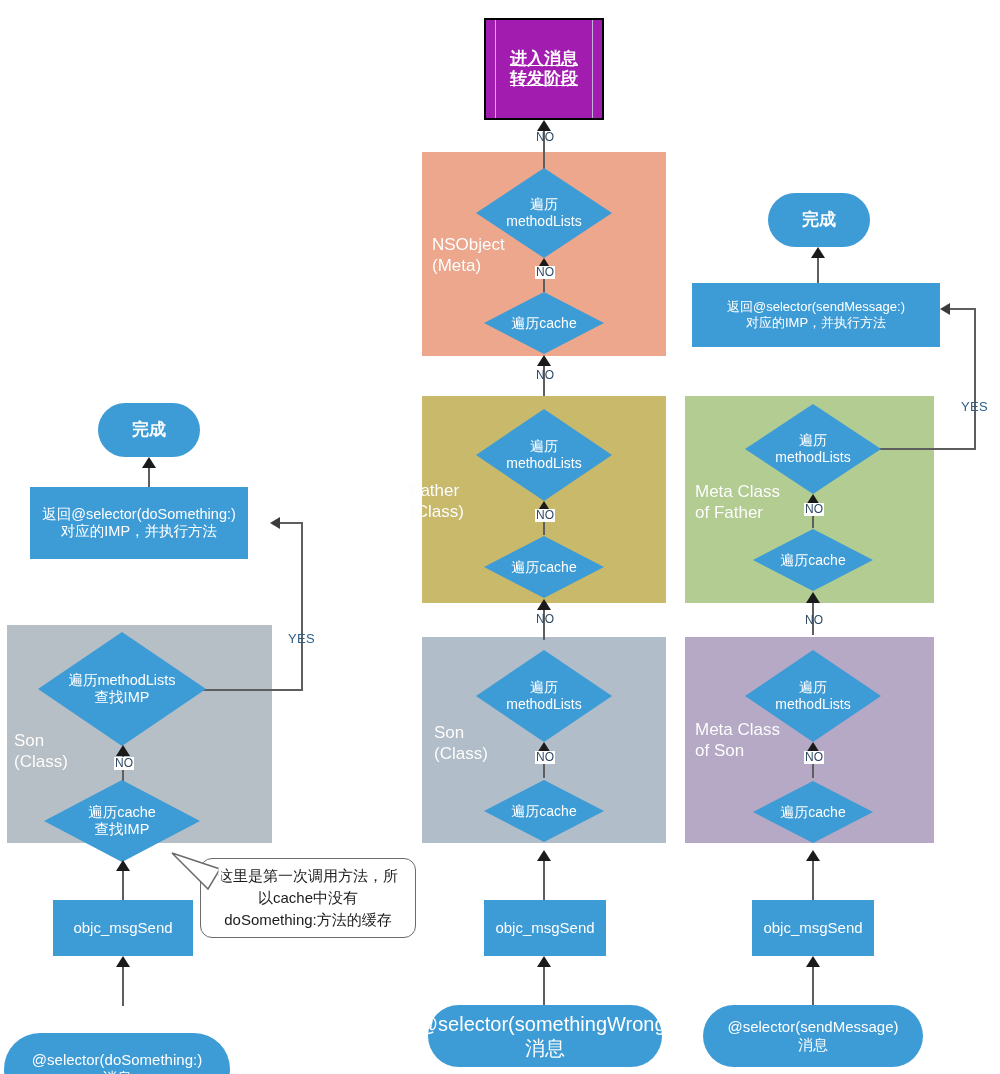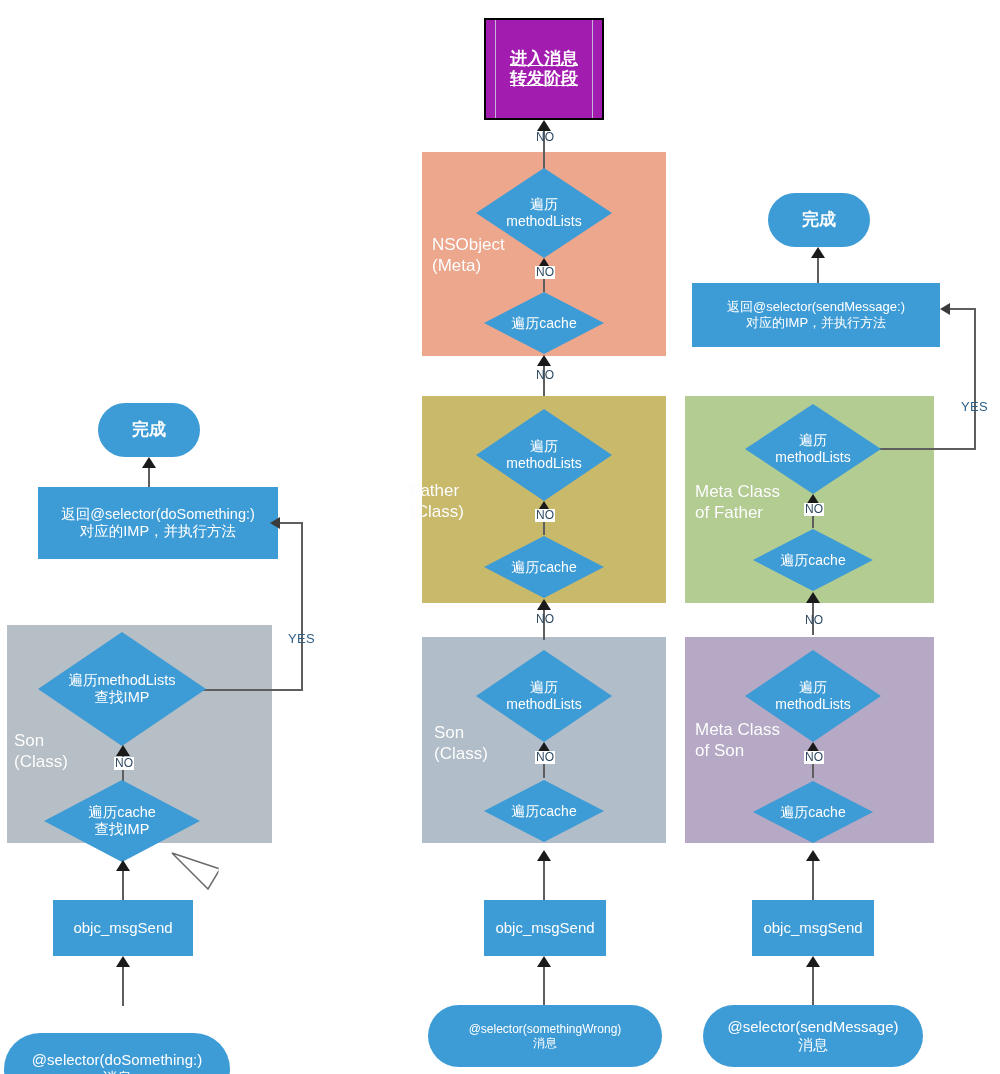--- a/index.html
+++ b/index.html
@@ -188,32 +188,32 @@
   <div class="arrow-up" style="left:537px;top:850px;"></div>
 
   <div class="node rect" style="left:484px;top:900px;width:122px;height:56px;">
     <span class="node-txt" style="font-size:15px;">objc_msgSend</span>
   </div>
 
   <div class="ln vline" style="left:543px;top:966px;height:40px;"></div>
   <div class="arrow-up" style="left:537px;top:956px;"></div>
 
   <div class="node pill" style="left:428px;top:1005px;width:234px;height:62px;">
-    <span class="node-txt" style="font-size:12px;">@selector(somethingWrong)
+    <span class="node-txt" style="font-size:20px;">@selector(somethingWrong)
 消息</span>
   </div>
 
   <div class="node pill" style="left:98px;top:403px;width:102px;height:54px;">
     <span class="node-txt" style="font-size:17px;font-weight:bold;">完成</span>
   </div>
 
   <div class="ln vline" style="left:148px;top:467px;height:40px;"></div>
   <div class="arrow-up" style="left:142px;top:457px;"></div>
 
-  <div class="node rect" style="left:38px;top:487px;width:240px;height:72px;">
+  <div class="node rect" style="left:30px;top:487px;width:218px;height:72px;">
     <span class="node-txt" style="font-size:14.5px;">返回@selector(doSomething:)
 对应的IMP，并执行方法</span>
   </div>
 
   <div class="ln hline" style="left:198px;top:689px;width:105px;"></div>
   <div class="ln vline" style="left:301px;top:522px;height:169px;"></div>
   <div class="ln hline" style="left:280px;top:522px;width:23px;"></div>
   <div class="arrow-left" style="left:270px;top:517px;"></div>
   <div class="yes-label" style="left:288px;top:631px;">YES</div>
 
@@ -239,20 +239,25 @@
   </div>
 
   <div class="ln vline" style="left:122px;top:966px;height:40px;"></div>
   <div class="arrow-up" style="left:116px;top:956px;"></div>
 
   <div class="node pill" style="left:4px;top:1005px;width:226px;height:72px;margin-top:28px;">
     <span class="node-txt" style="font-size:15px;">@selector(doSomething:)
 消息</span>
   </div>
 
+  <div class="callout" style="left:200px;top:858px;width:216px;height:80px;">
+    <span>这里是第一次调用方法，所
+以cache中没有
+doSomething:方法的缓存</span>
+  </div>
   <svg class="callout-tail" style="left:150px;top:845px;width:80px;height:60px;" viewBox="0 0 80 60">
     <path d="M 70 24 L 22 8 L 58 44 Z" fill="#ffffff" stroke="#6b6b6b" stroke-width="1.5"></path>
     <path d="M 70 23 L 70 45" stroke="#ffffff" stroke-width="3"></path>
   </svg>
 
   <div class="node pill" style="left:768px;top:193px;width:102px;height:54px;">
     <span class="node-txt" style="font-size:17px;font-weight:bold;">完成</span>
   </div>
 
   <div class="ln vline" style="left:817px;top:257px;height:30px;"></div>

